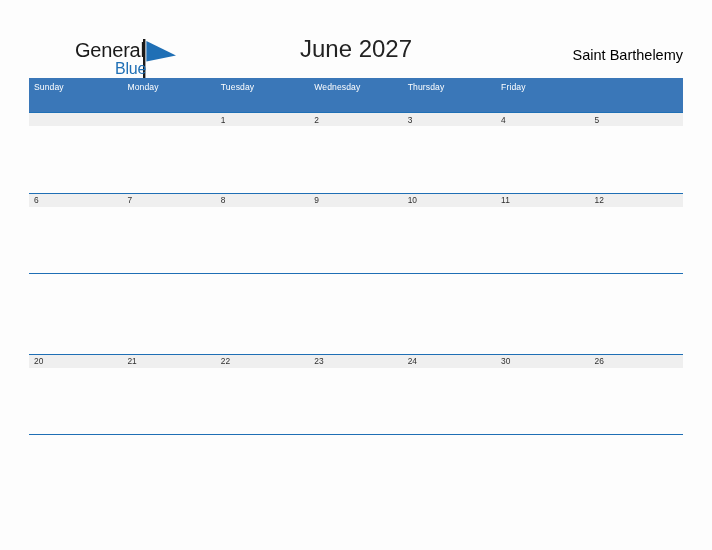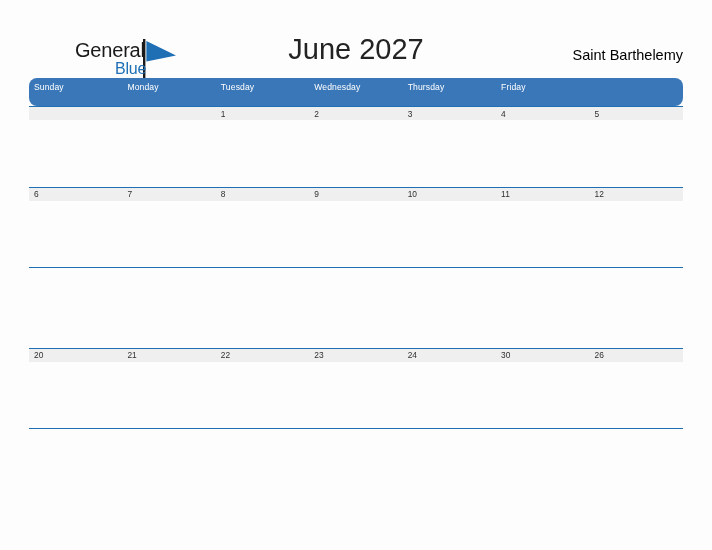--- a/index.html
+++ b/index.html
@@ -61,21 +61,21 @@
     height: 40px;
   }
 
   
   .cal-title {
     position: absolute;
     left: 0;
     top: 32px;
     width: 712px;
     text-align: center;
-    font-size: 29px;
+    font-size: 24px;
     line-height: 34px;
     color: #232323;
     font-weight: normal;
     font-family: "Liberation Sans", sans-serif;
   }
 
   
   .cal-location {
     position: absolute;
     right: 29px;
@@ -91,23 +91,22 @@
   .calendar {
     position: absolute;
     left: 29px;
     top: 78px;
     width: 654px;
   }
 
   .dow-header {
     display: flex;
     width: 654px;
-    height: 28px;
+    height: 34px;
     background: #3a77b8;
-    border-radius: 8px;
   }
   .dow-cell {
     width: 93.43px;
     height: 18px;
     box-sizing: border-box;
     padding-left: 5px;
     display: flex;
     align-items: center;
     color: #ffffff;
     font-size: 8.6px;

